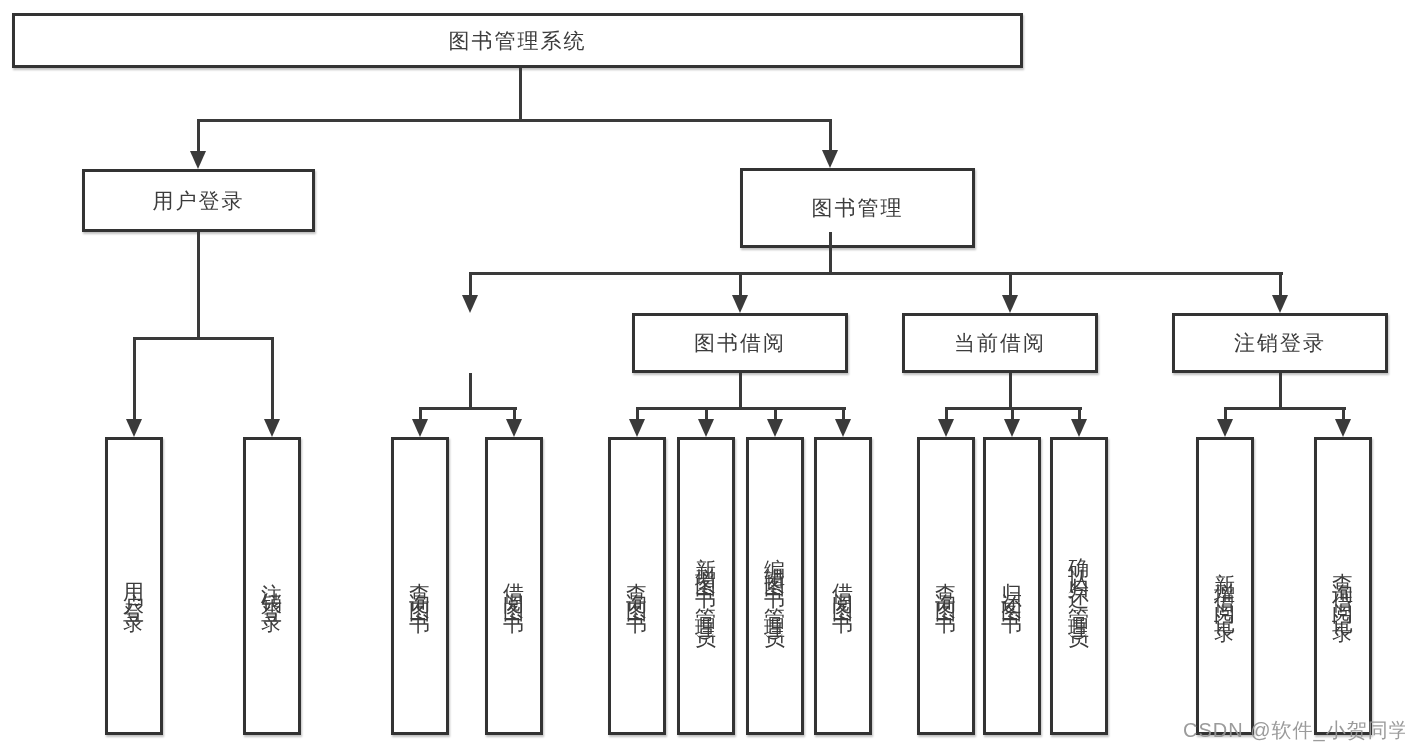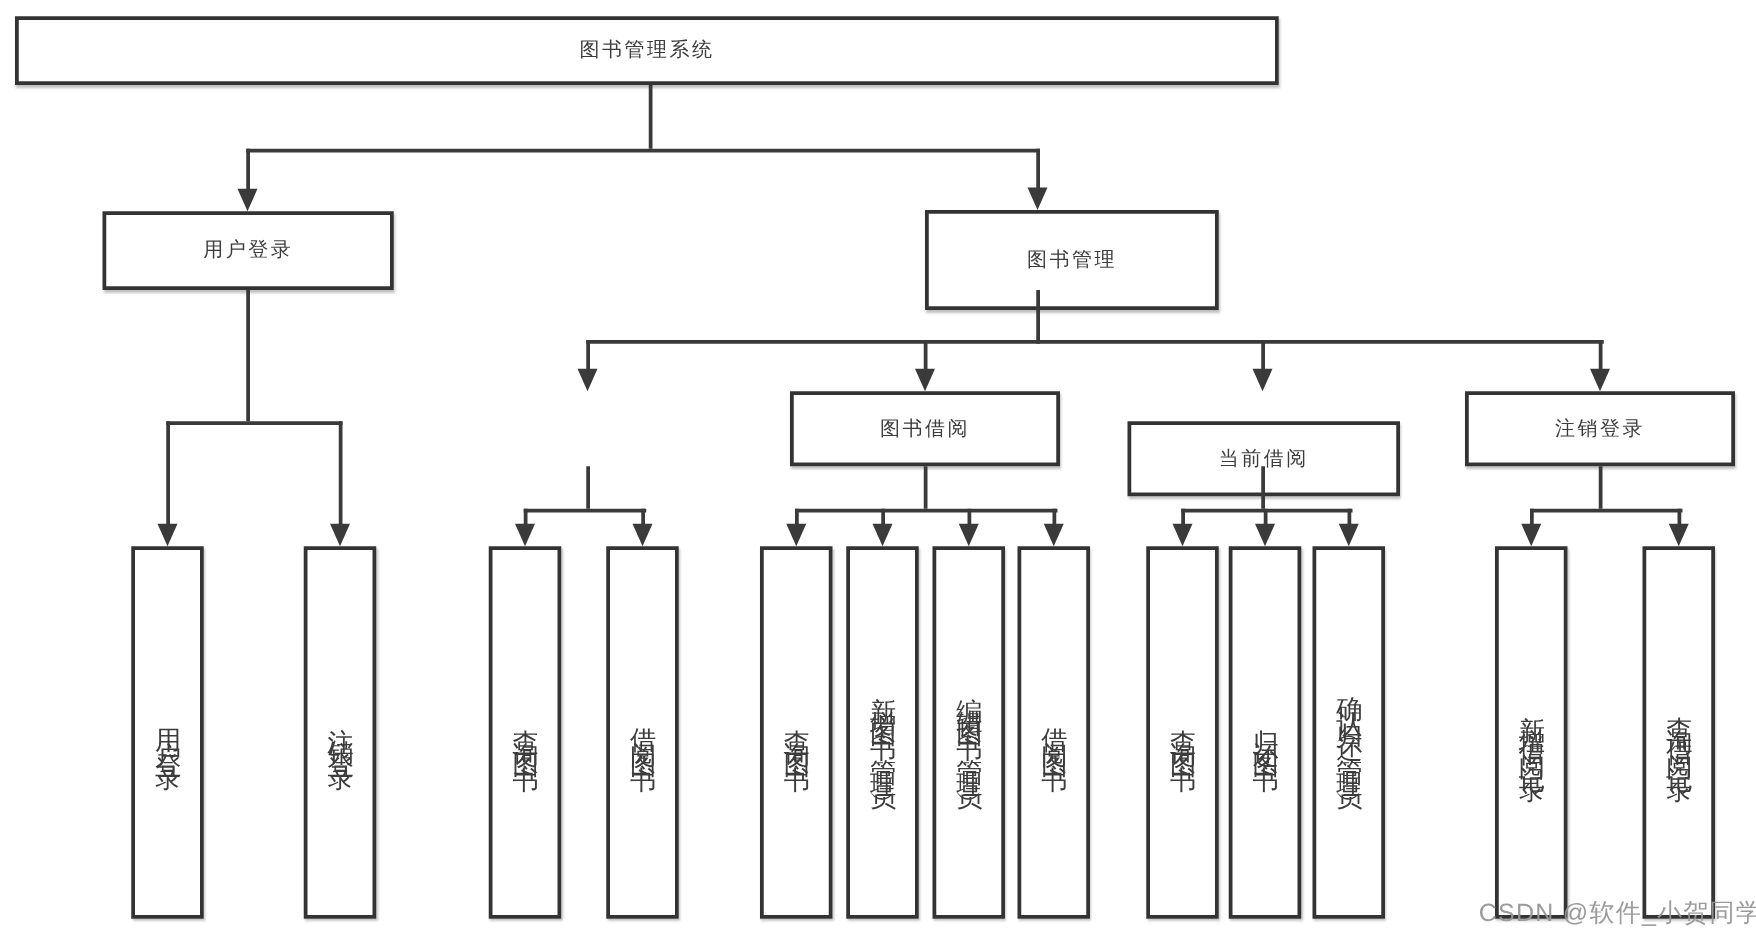--- a/index.html
+++ b/index.html
@@ -16,21 +16,21 @@
     box-sizing: border-box;
     border: 3px solid #333333;
     background: #ffffff;
     color: #3c3c3c;
     display: flex;
     align-items: center;
     justify-content: center;
     box-shadow: 1px 2px 2px rgba(0,0,0,0.25);
   }
   .h-label {
-    font-size: 16px;
+    font-size: 21px;
     letter-spacing: 2px;
     white-space: nowrap;
   }
   .leaf {
     writing-mode: vertical-lr;
     text-orientation: mixed;
     font-size: 21px;
     letter-spacing: 10px;
     line-height: 1;
   }
@@ -64,21 +64,21 @@
 
   <div class="node h-label" style="left:12px; top:13px; width:1011px; height:55px;">图书管理系统</div>
 
   <div class="node h-label" style="left:82px; top:169px; width:233px; height:63px;">用户登录</div>
 
   <div class="node h-label" style="left:740px; top:168px; width:235px; height:80px;">图书管理</div>
 
 
   <div class="node h-label" style="left:632px; top:313px; width:216px; height:60px;">图书借阅</div>
 
-  <div class="node h-label" style="left:902px; top:313px; width:218px; height:60px;margin-top:24px;">当前借阅</div>
+  <div class="node h-label" style="left:902px; top:313px; width:196px; height:60px;">当前借阅</div>
 
   <div class="node h-label" style="left:1172px; top:313px; width:216px; height:60px;">注销登录</div>
 
   <div class="node leaf" style="left:105px; top:437px; width:58px; height:298px;">用户登录</div>
   <div class="node leaf" style="left:243px; top:437px; width:58px; height:298px;">注销登录</div>
 
   <div class="node leaf" style="left:391px; top:437px; width:58px; height:298px;">查询图书</div>
   <div class="node leaf" style="left:485px; top:437px; width:58px; height:298px;">借阅图书</div>
 
   <div class="node leaf" style="left:608px; top:437px; width:58px; height:298px;">查询图书</div>

